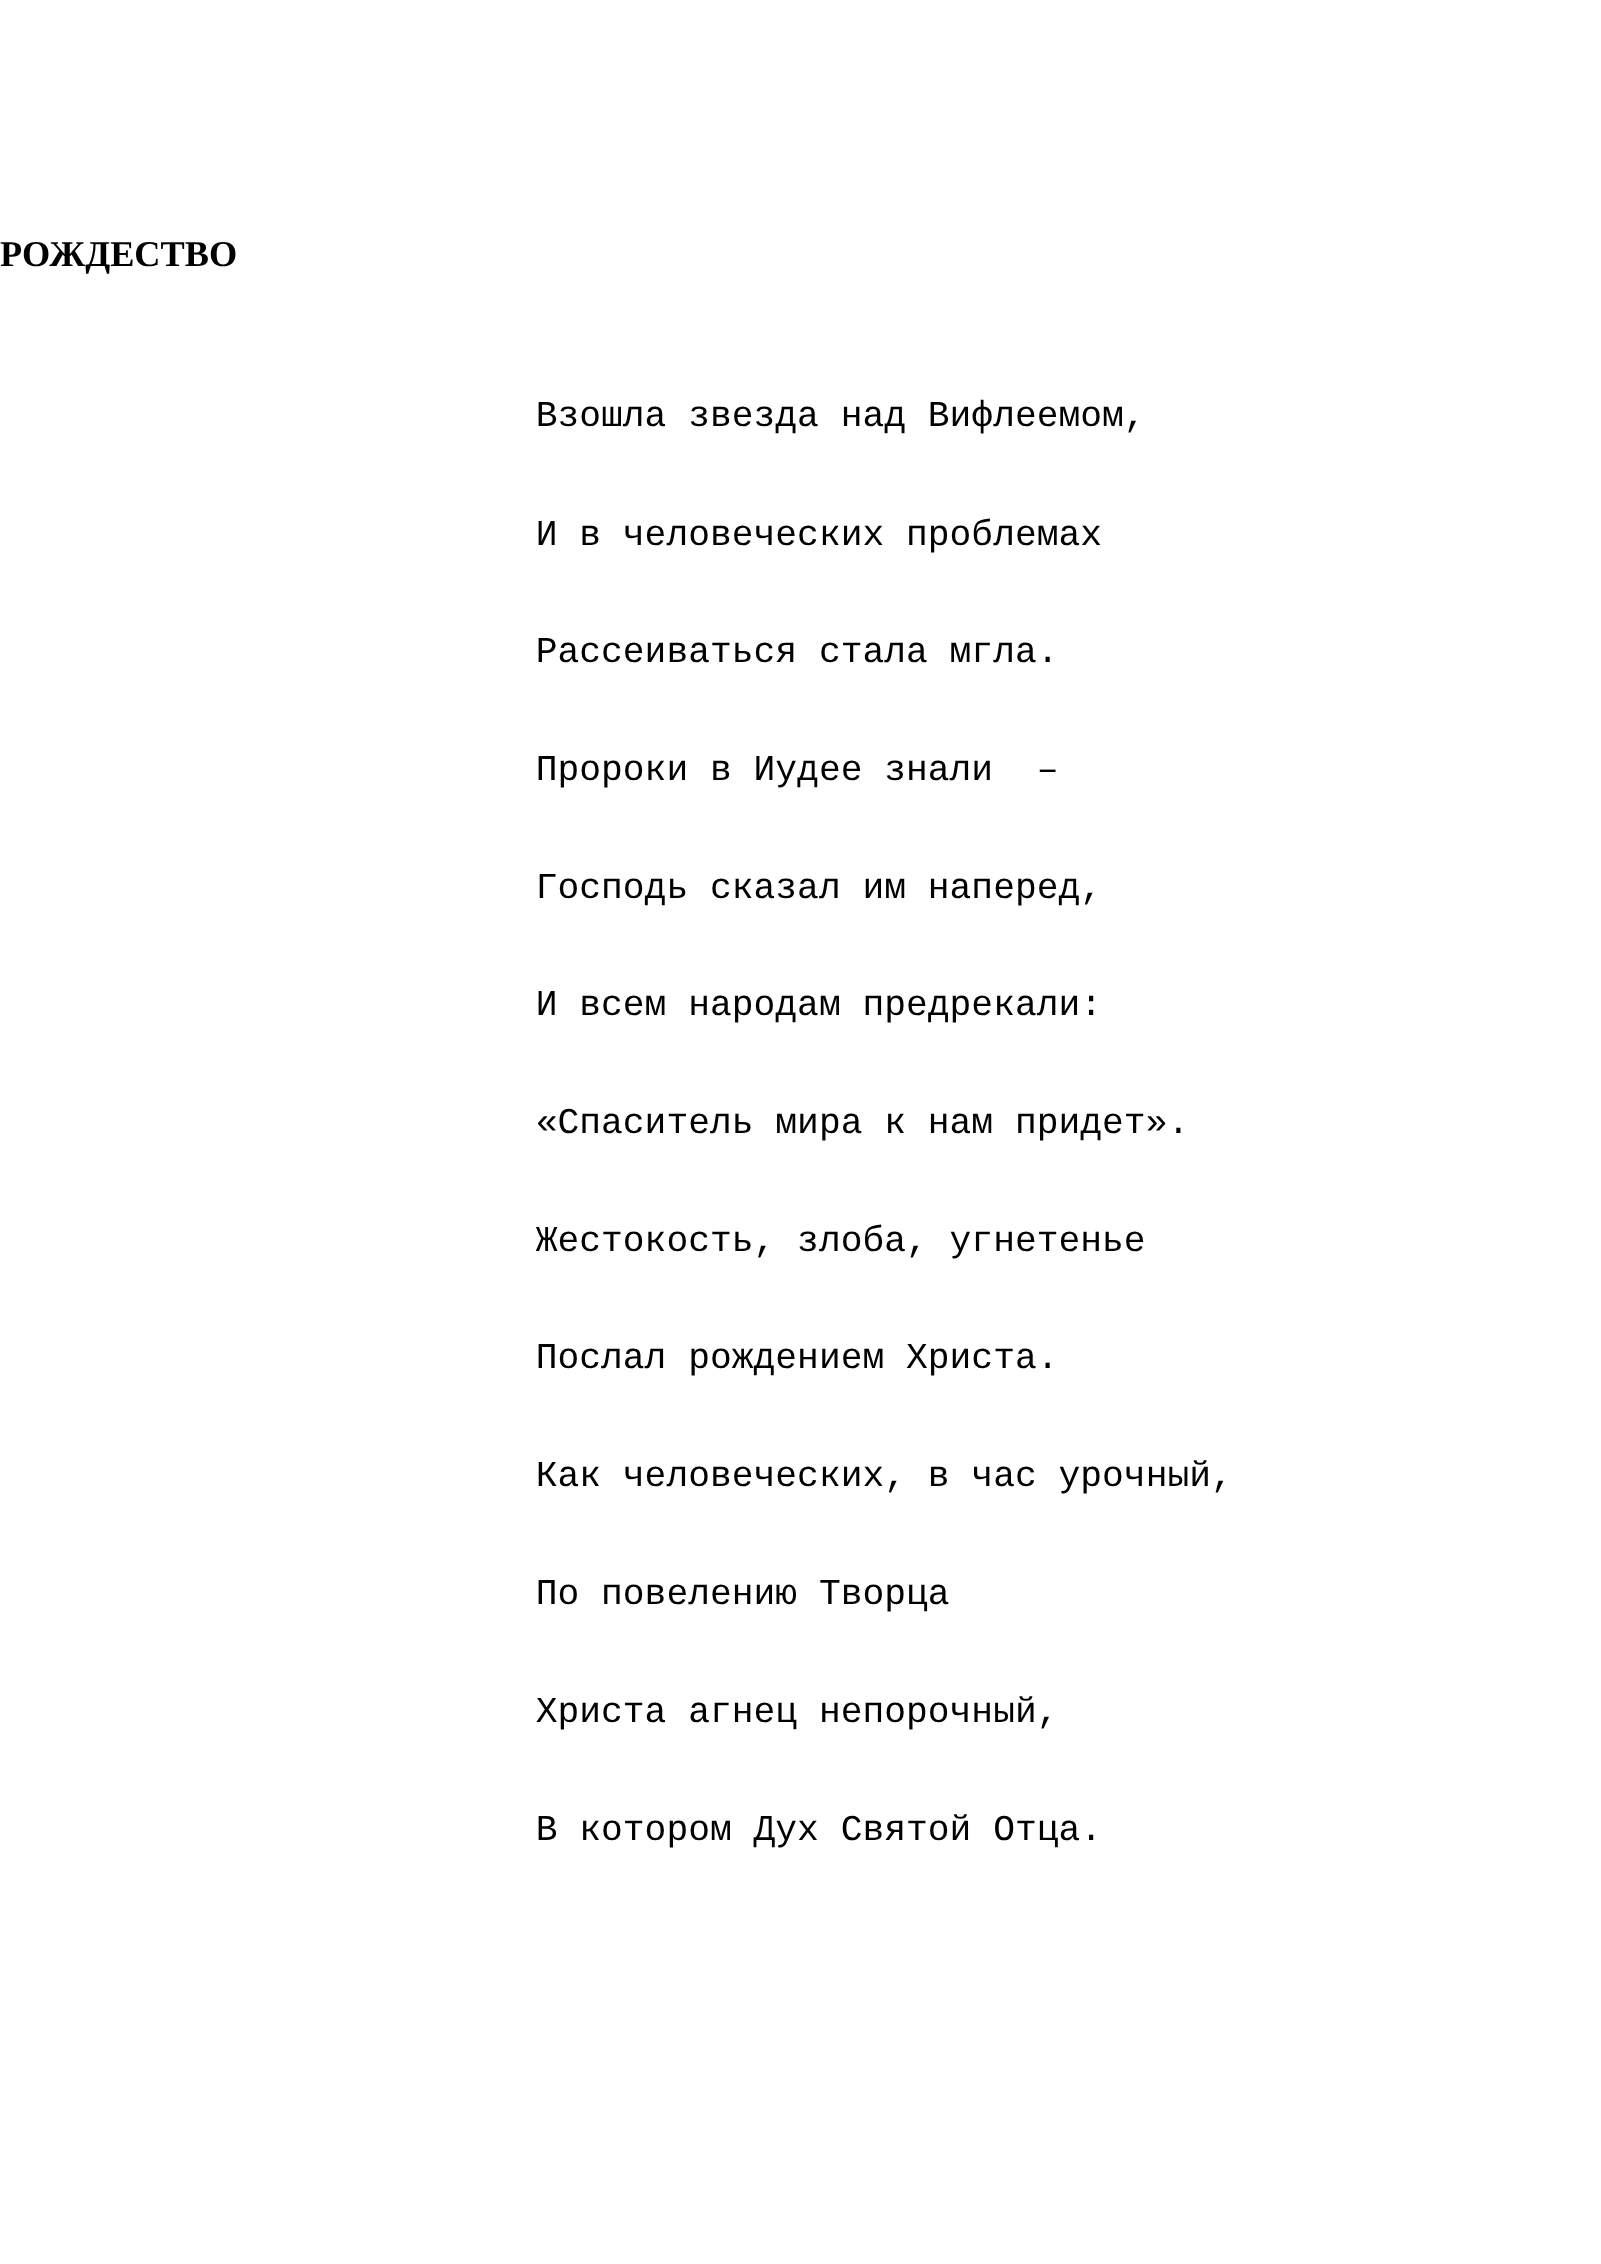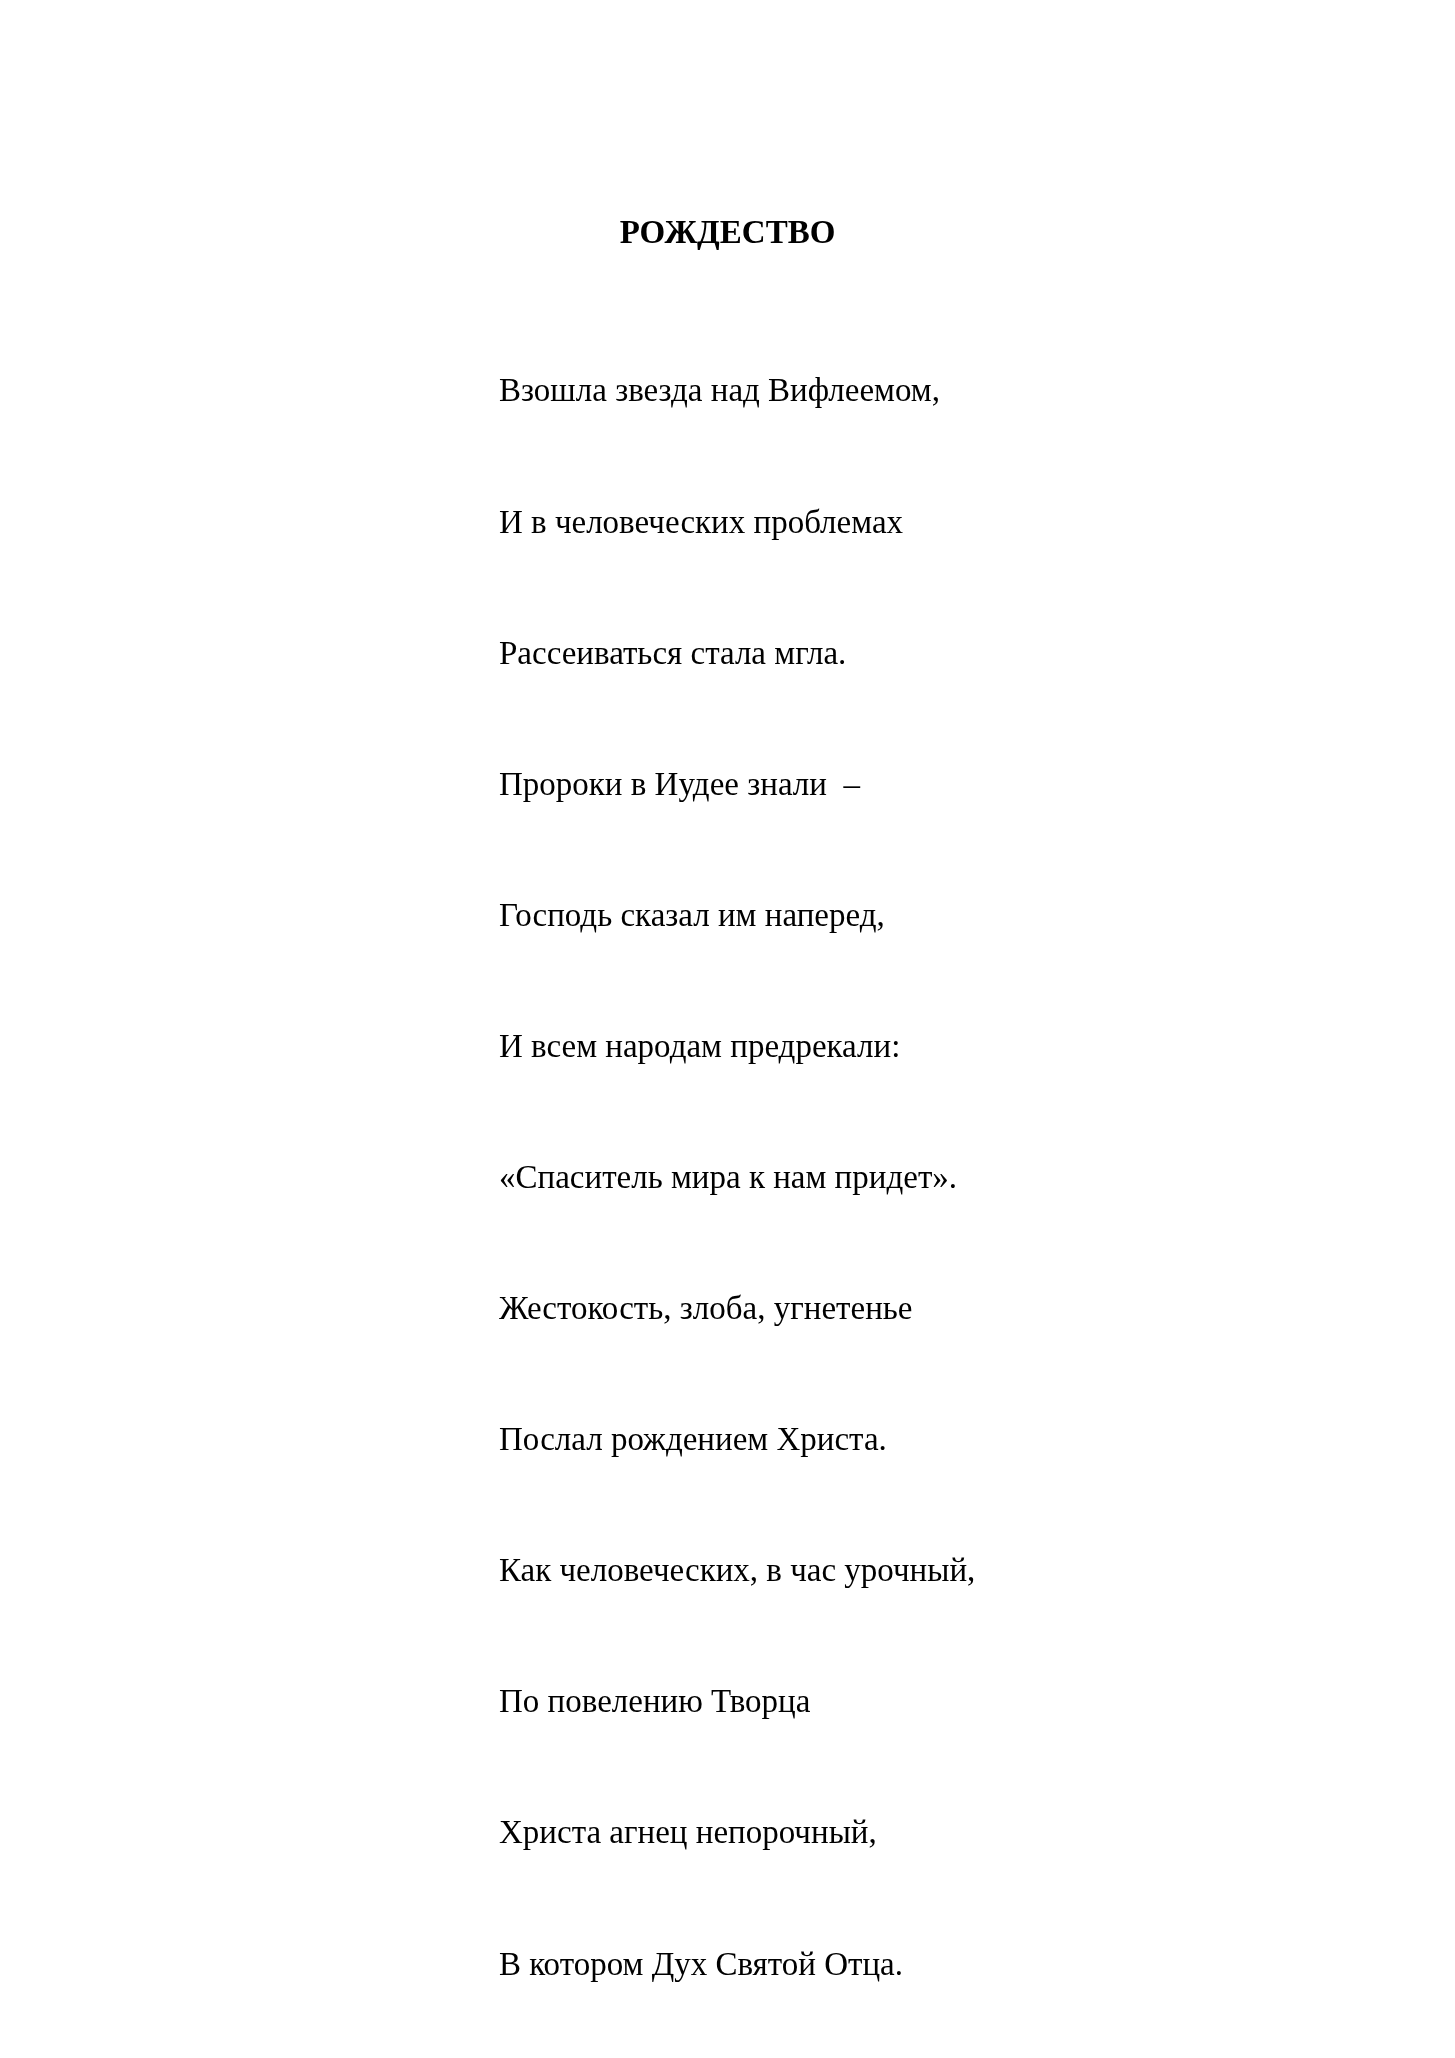--- a/index.html
+++ b/index.html
@@ -22,41 +22,41 @@
       width: 1455px;
       height: 2058px;
       background: #ffffff;
     }
     .title {
       position: absolute;
       left: 0;
       width: 1455px;
       top: 213px;
       margin: 0;
-      text-align: center;
       font-weight: bold;
       font-size: 33px;
       line-height: 38px;
       letter-spacing: 0px;
     }
     .poem {
       position: absolute;
       left: 487px;
       top: 290px;
       margin: 0;
       padding: 0;
       list-style: none;
       font-size: 33px;
       line-height: 35.7px;
       white-space: pre;
     }
     .poem li {
-      margin: 12px;
+      margin: 0;
       padding: 0;
       height: 35.7px;
+      font-family: Liberation Mono, monospace;
     }
   </style>
 </head>
 <body>
 
 <div class="page">
   <h1 class="title">РОЖДЕСТВО</h1>
   <ol class="poem">
     <li>Взошла звезда над Вифлеемом,</li>
     <li>И в человеческих проблемах</li>

